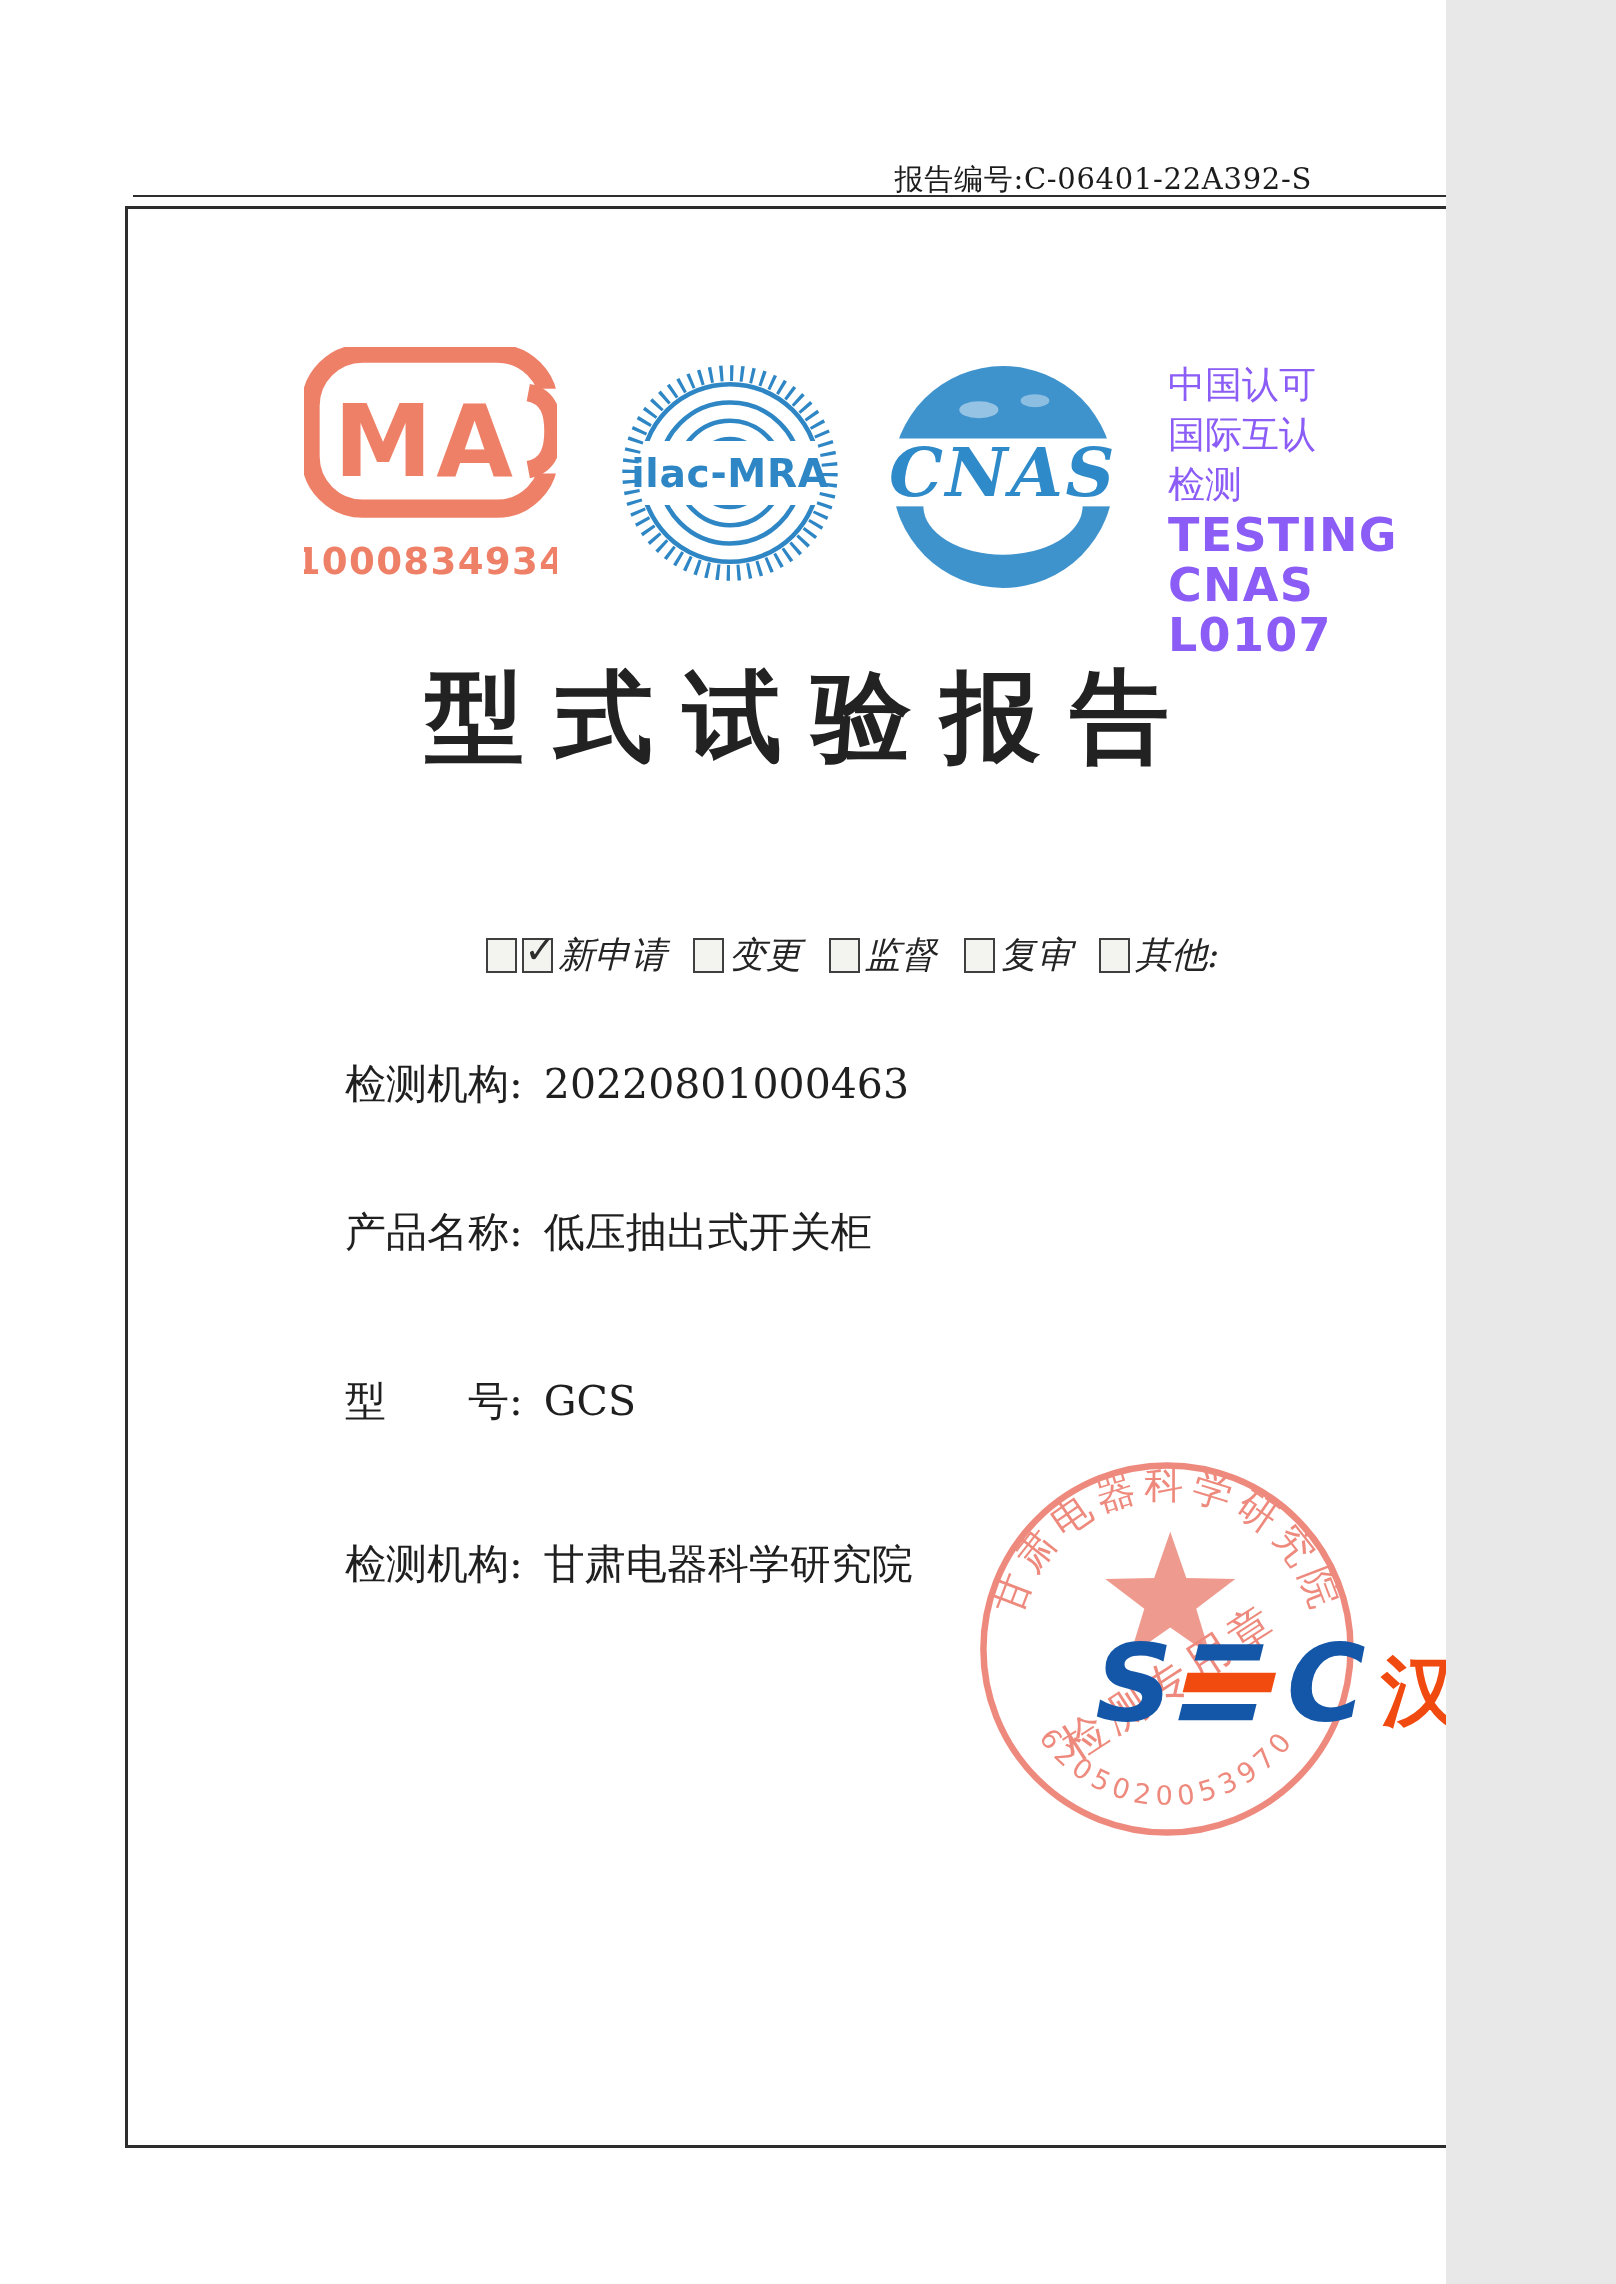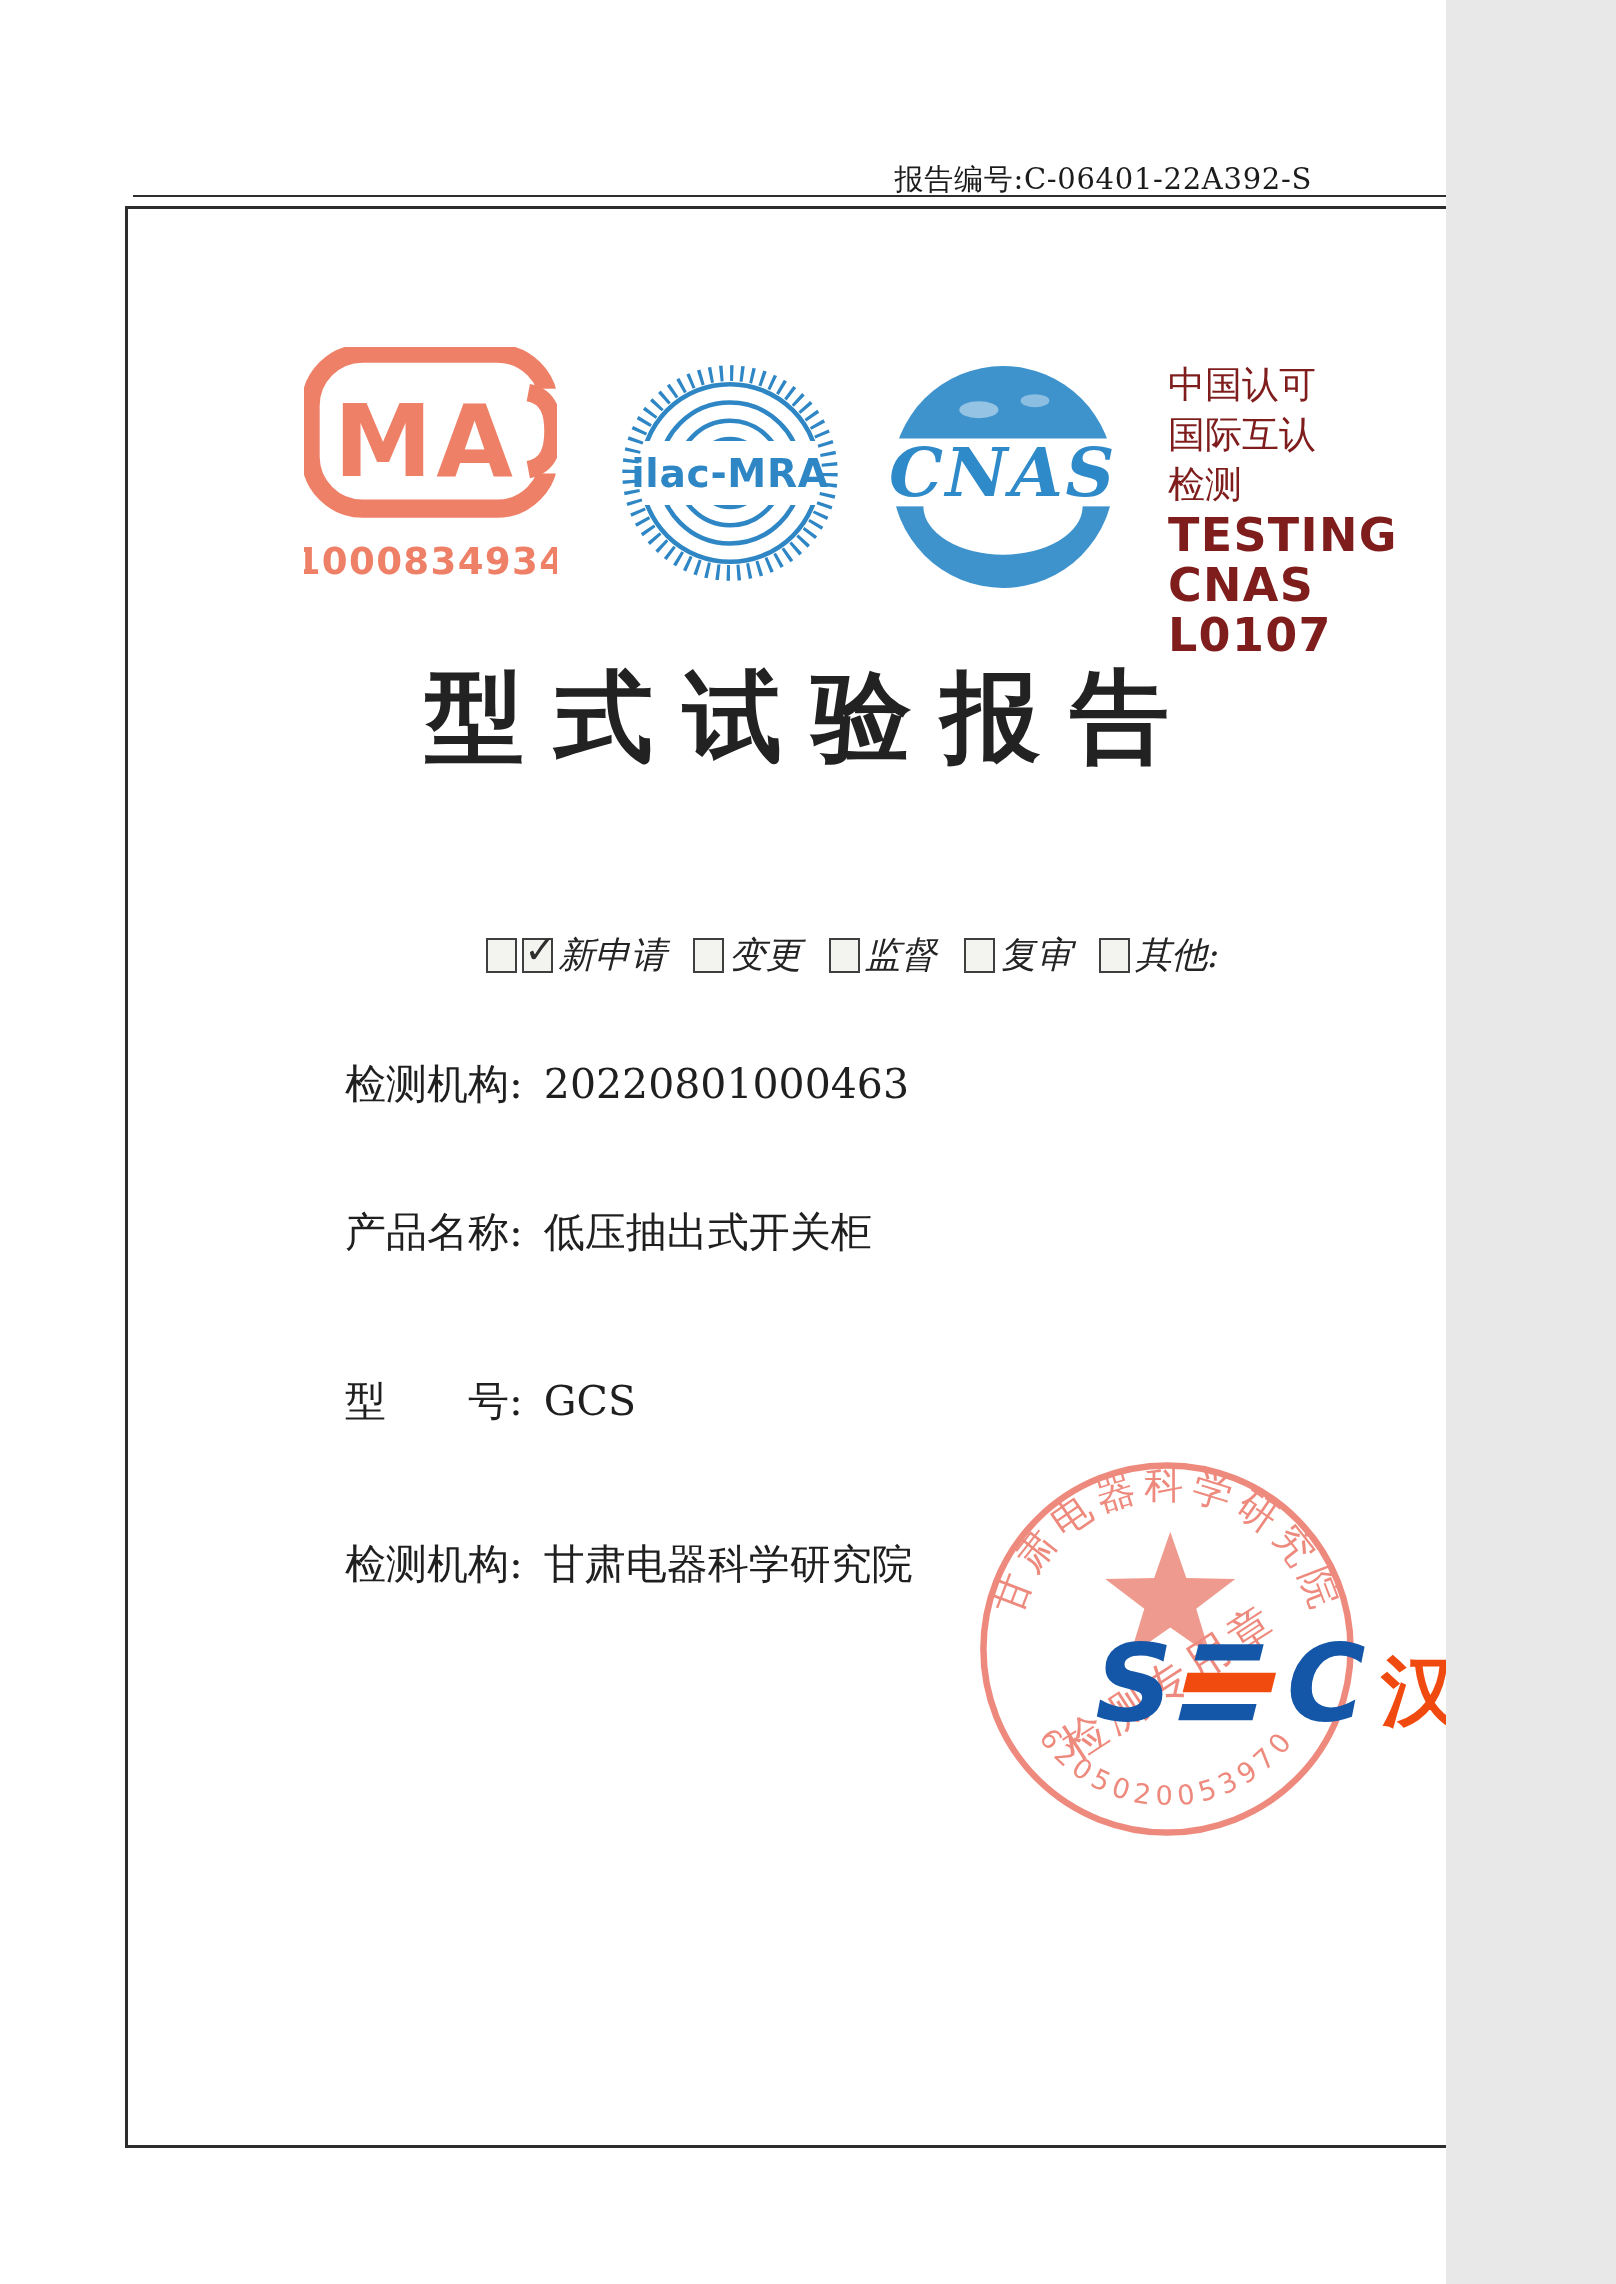--- a/index.html
+++ b/index.html
@@ -9,21 +9,21 @@
 
   
   .report-no{top:160px;right:134px;font-size:29px;letter-spacing:0.7px;color:#1c1c1c;white-space:nowrap;z-index:3;}
 
   
   .thin-top-line{left:133px;top:195px;width:1439px;height:2px;background:#2e2e2e;z-index:1;}
   .main-box{left:125px;top:206px;width:1448px;height:1936px;border:3.3px solid #2d2d2d;z-index:1;}
 
   
   .acc-block{left:1168px;top:360px;z-index:2;}
-  .acc-line{font-size:37px;line-height:50px;color:#7f1d1d;}
+  .acc-line{font-size:37px;line-height:50px;color:#8b5cf6;}
   .acc-line.lat{font-family:"DejaVu Sans","Liberation Sans",sans-serif;font-weight:700;font-size:46px;letter-spacing:1.3px;}
 
   
   .doc-title{left:425px;top:652px;font-size:99px;font-weight:600;letter-spacing:30px;
              color:#222;white-space:nowrap;z-index:3;}
 
   
   .cb-row{left:486px;top:931px;display:flex;align-items:center;font-size:36px;color:#242424;z-index:3;white-space:nowrap;}
   .cb{width:27px;height:31px;border:2.6px solid #3f3f3f;background:#f3f3f0;display:inline-block;
       margin-right:5.2px;position:relative;flex:0 0 auto;}

